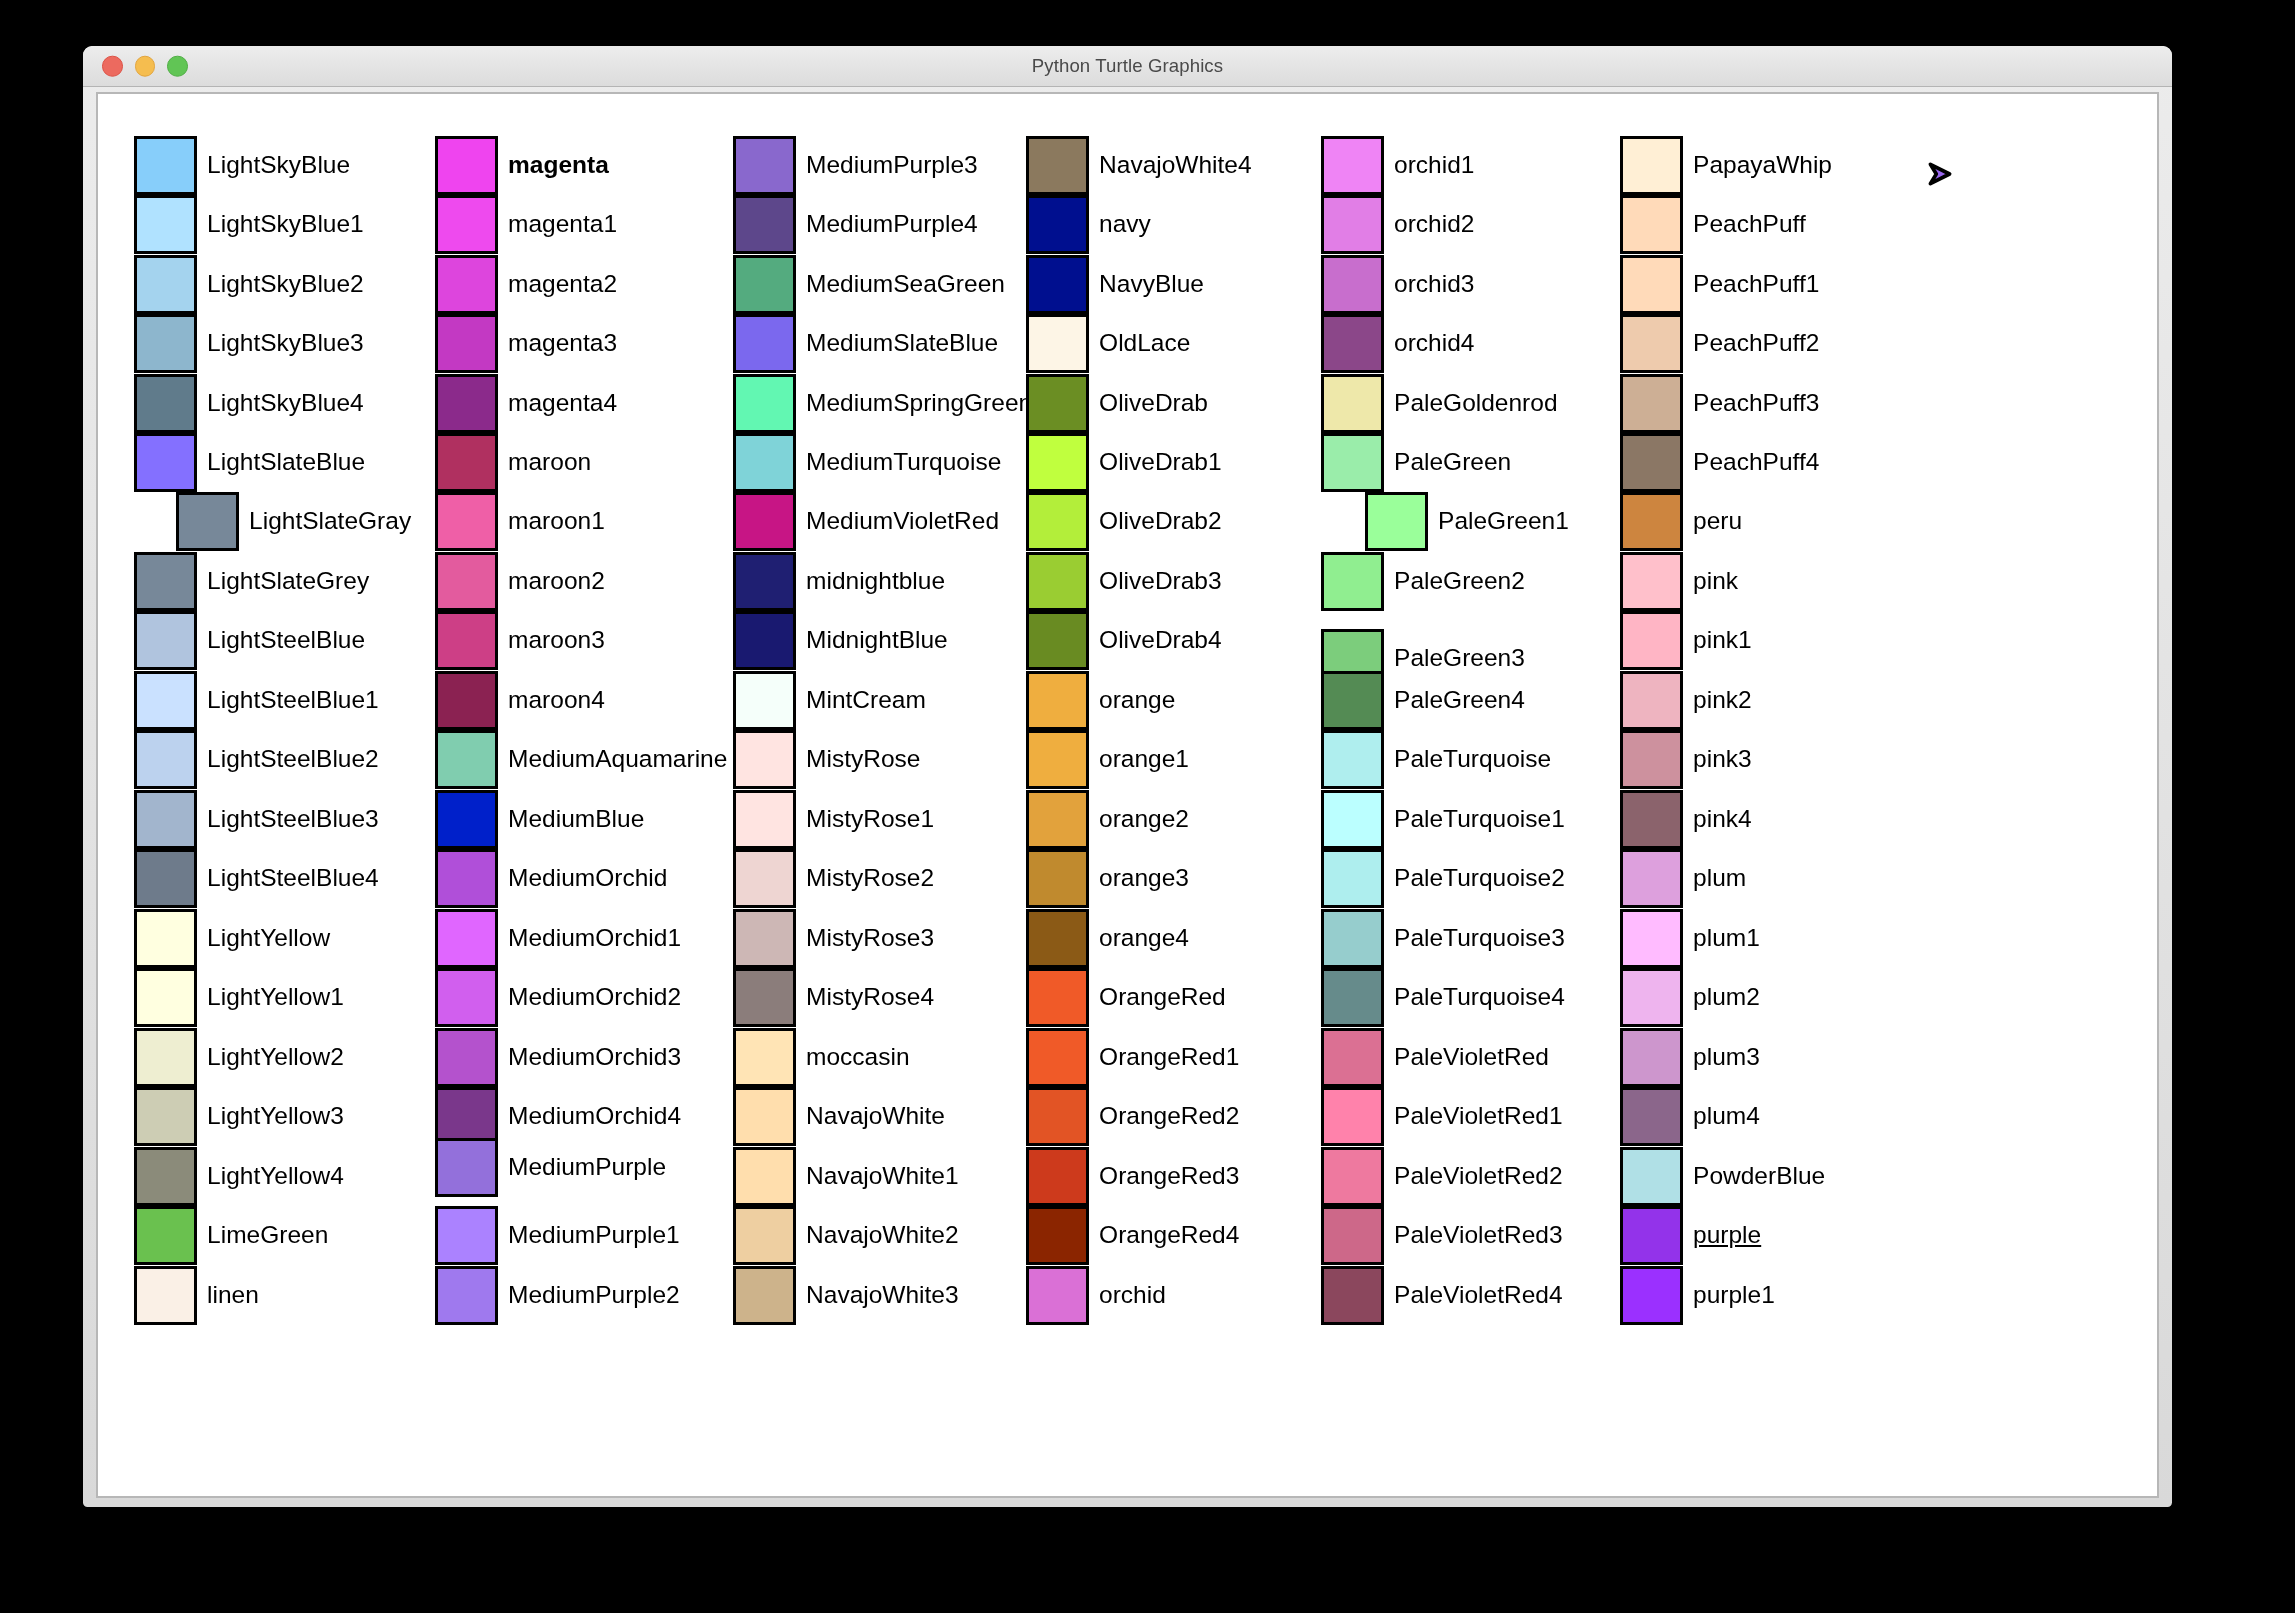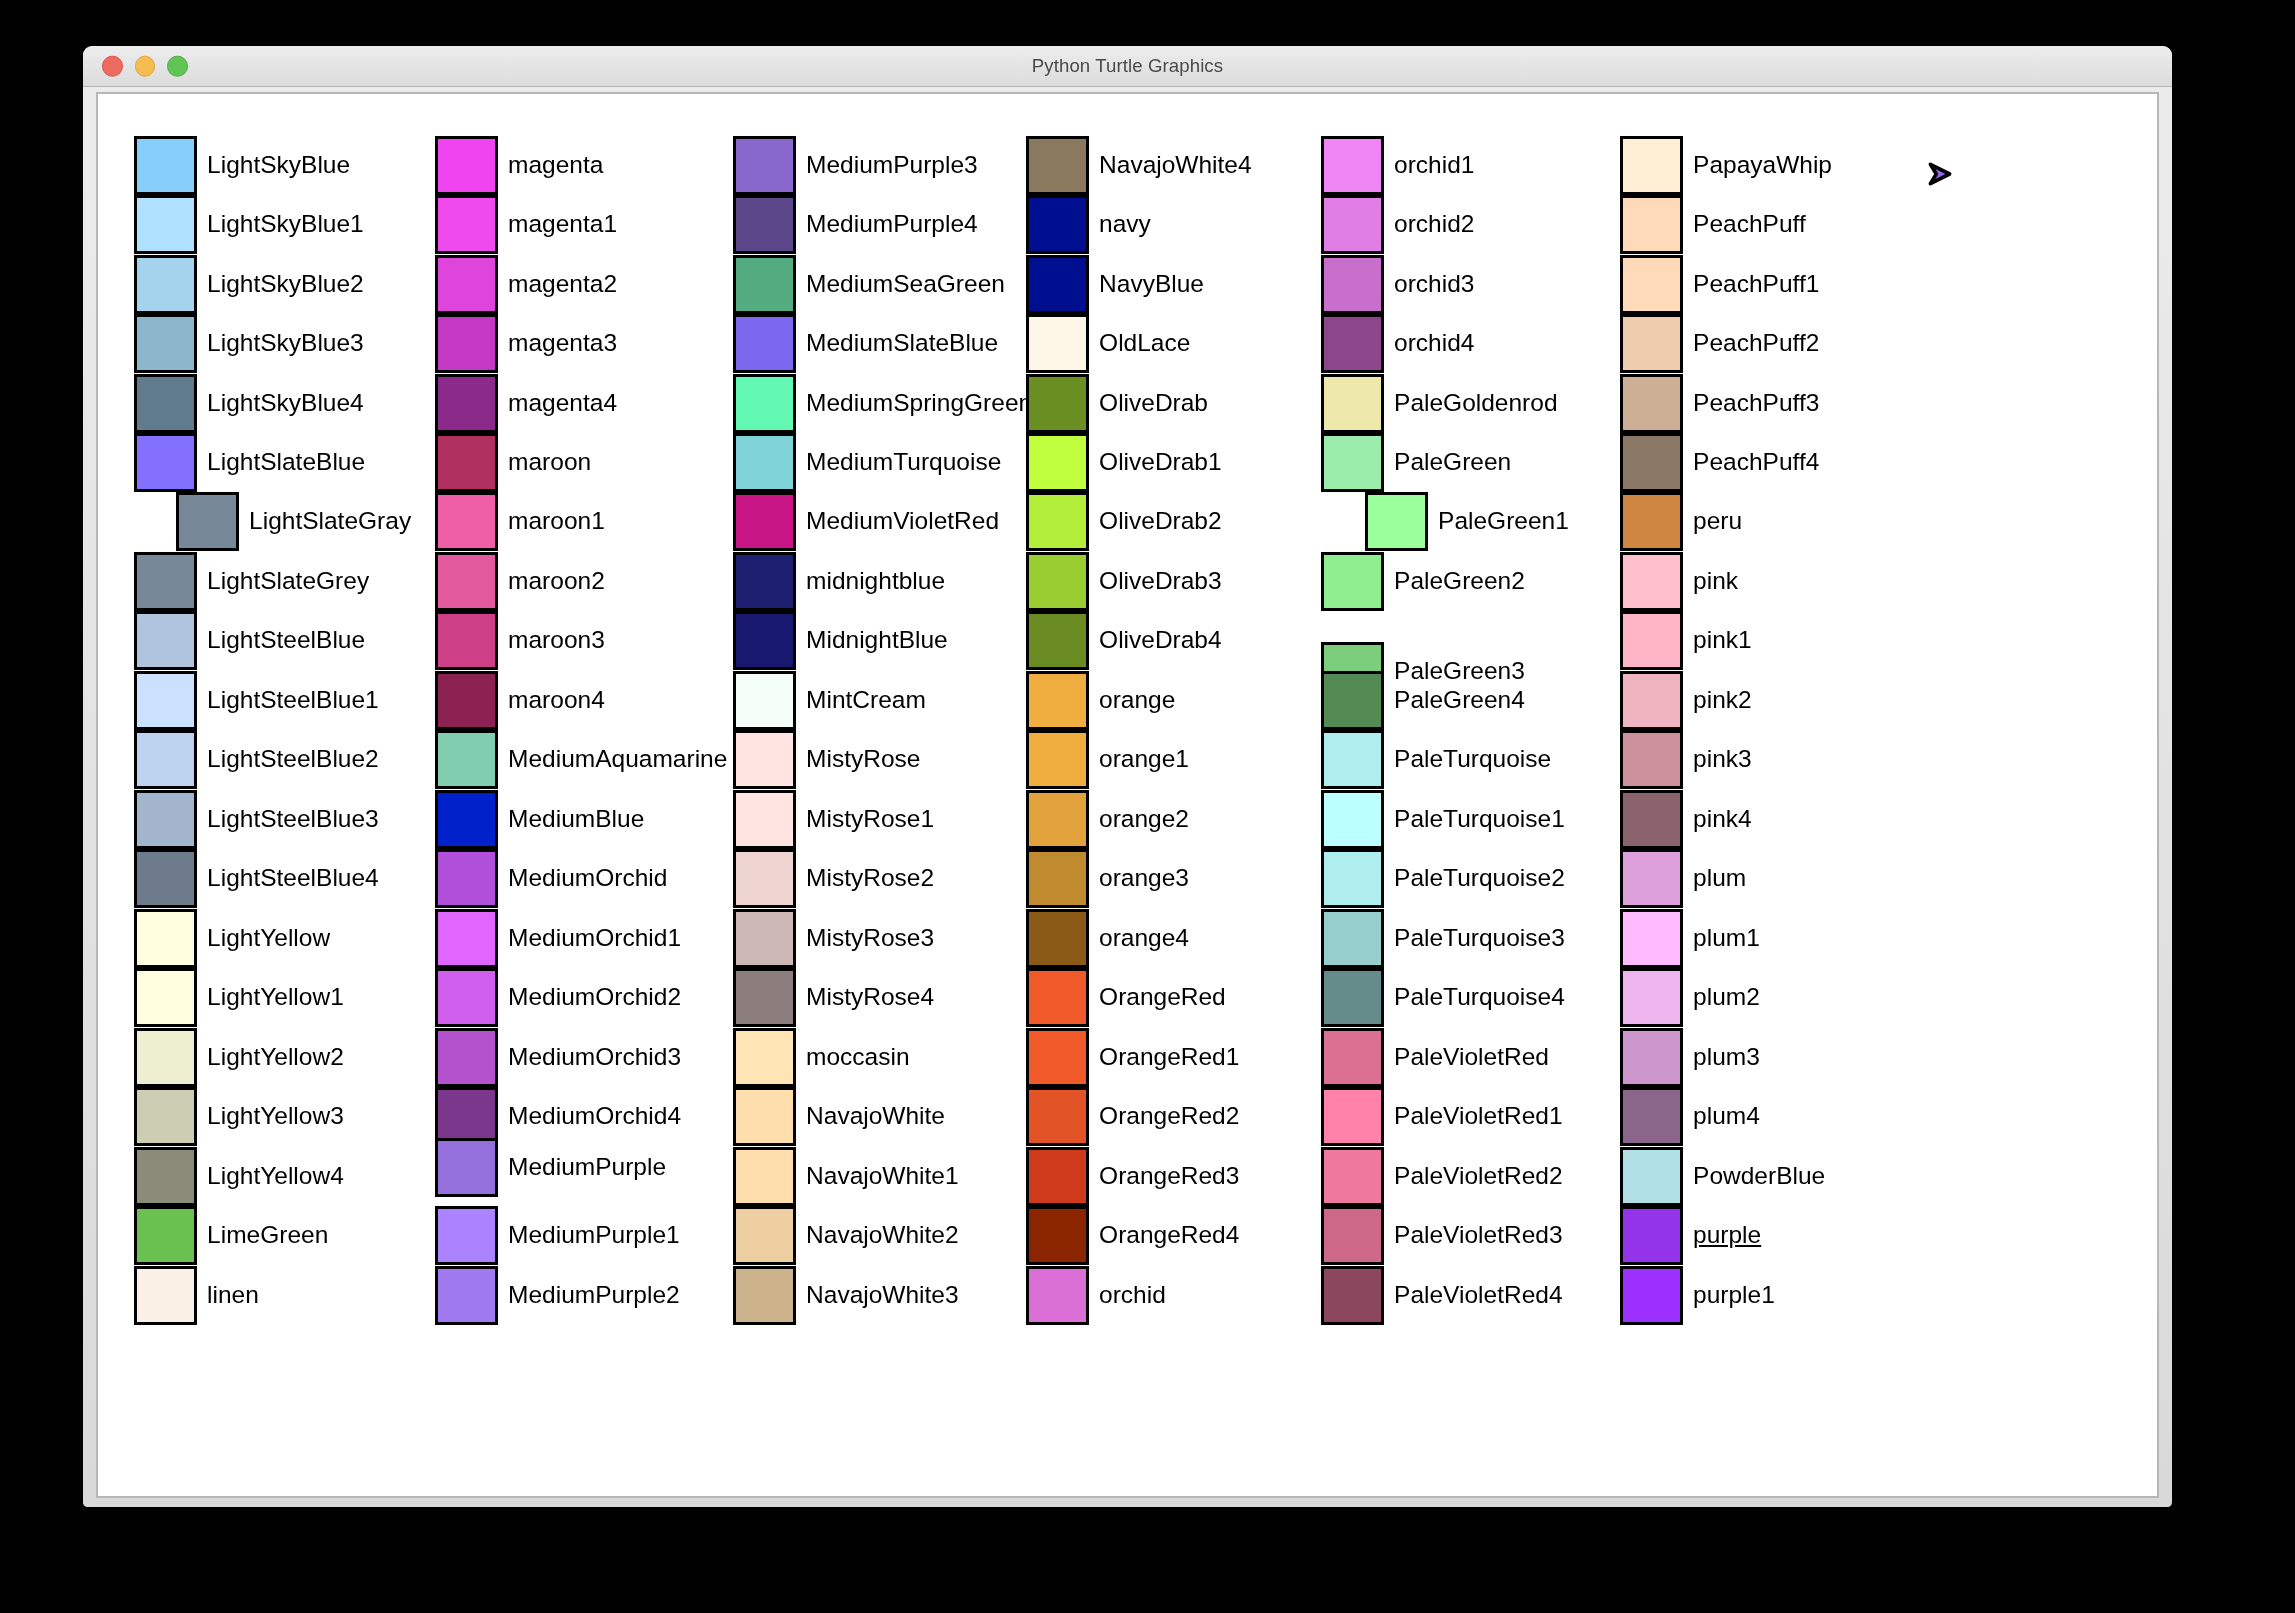--- a/index.html
+++ b/index.html
@@ -143,21 +143,21 @@
           <div class="row" style="top: 1112px;">
             <div class="swatch" style="background: rgb(106, 193, 79);"></div>
             <div class="label">LimeGreen</div>
           </div>
           <div class="row" style="top: 1172px;">
             <div class="swatch" style="background: rgb(250, 240, 230);"></div>
             <div class="label">linen</div>
           </div>
         </div>
         <div class="column" style="left: 337px;">
-          <div class="row" style="top: 42px;">
+          <div class="row" style="top: 42px; font-weight: bold;">
             <div class="swatch" style="background: rgb(239, 68, 239);"></div>
             <div class="label">magenta</div>
           </div>
           <div class="row" style="top: 101px;">
             <div class="swatch" style="background: rgb(238, 74, 238);"></div>
             <div class="label">magenta1</div>
           </div>
           <div class="row" style="top: 161px;">
             <div class="swatch" style="background: rgb(221, 69, 221);"></div>
             <div class="label">magenta2</div>
@@ -421,21 +421,21 @@
             <div class="label">PaleGreen</div>
           </div>
           <div class="row" style="top: 398px; padding-left: 44px;">
             <div class="swatch" style="background: rgb(154, 255, 154);"></div>
             <div class="label">PaleGreen1</div>
           </div>
           <div class="row" style="top: 458px;">
             <div class="swatch" style="background: rgb(144, 238, 144);"></div>
             <div class="label">PaleGreen2</div>
           </div>
-          <div class="row" style="top: 548px;">
+          <div class="row" style="top: 535px;">
             <div class="swatch" style="background: rgb(124, 205, 124);"></div>
             <div class="label">PaleGreen3</div>
           </div>
           <div class="row" style="top: 577px;">
             <div class="swatch" style="background: rgb(84, 139, 84);"></div>
             <div class="label">PaleGreen4</div>
           </div>
           <div class="row" style="top: 636px;">
             <div class="swatch" style="background: rgb(175, 238, 238);"></div>
             <div class="label">PaleTurquoise</div>

